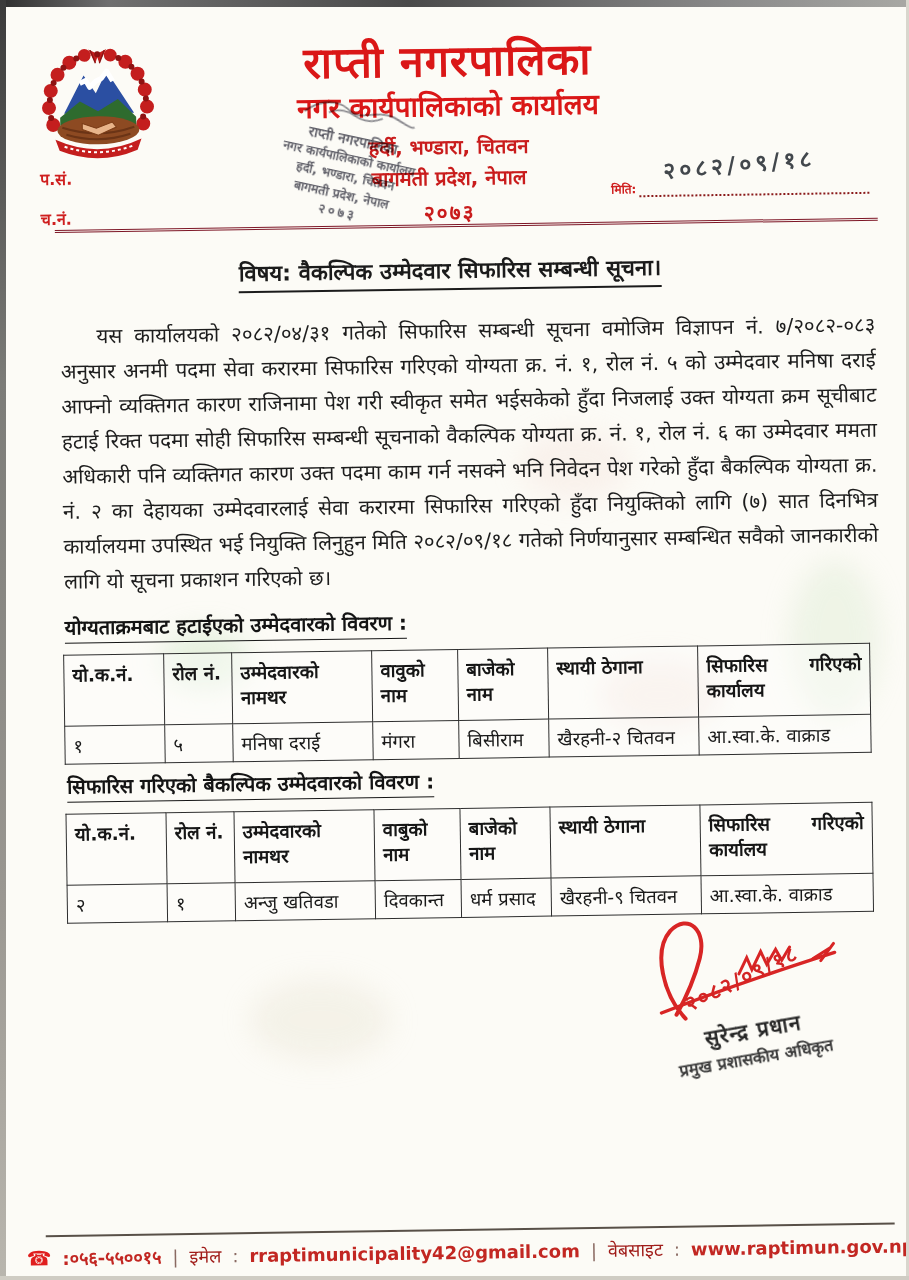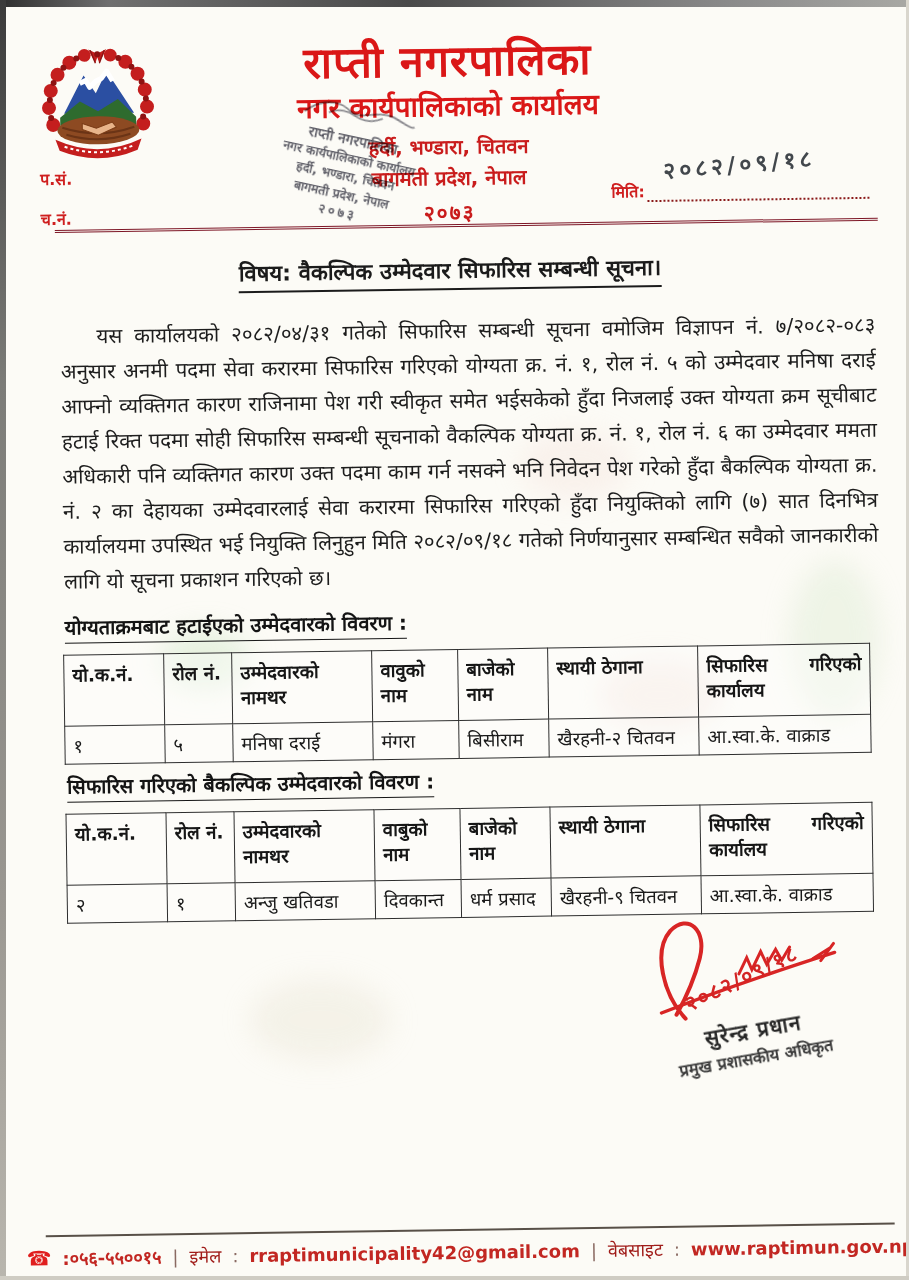--- a/index.html
+++ b/index.html
@@ -35,21 +35,21 @@
   .stamp .s2 { font-size:12.5px; }
   .stamp .s3, .stamp .s4 { font-size:12.5px; }
   .stamp .s5 { font-size:13px; letter-spacing:3px; }
   .stamp-scribble { display:block; margin:0 auto 2px auto; opacity:.75; }
   .refs { position:absolute; left:46px; top:162px; z-index:3; }
   .ref-line { font-size:16px; font-weight:700; color:#cf1f1f; margin-bottom:18px; }
   .date-block { position:absolute; right:34px; top:150px; width:258px; z-index:3; }
   .handwritten-date { display:block; margin-left:52px; transform:rotate(-4deg);
     color:#42474c; font-size:23px; font-weight:600; letter-spacing:4px; }
   .miti-row { display:flex; align-items:flex-end; margin-top:1px; }
-  .miti-label { font-size:16px; font-weight:700; color:#cf1f1f; }
+  .miti-label { font-size:12px; font-weight:700; color:#cf1f1f; }
   .miti-dots { flex:1; border-bottom:2px dotted #8a1a1a; height:15px; margin-left:3px; }
   .red-rule { position:absolute; left:60px; right:26px; top:224px; height:3px;
     border-top:1.4px solid #7d1626; border-bottom:1.8px solid #7d1626; }
 
   
   .subject-wrap { text-align:center; margin-top:16px; }
   .subject { display:inline-block; font-size:22px; font-weight:700; color:#1b1b1b;
     border-bottom:2px solid #1b1b1b; padding-bottom:4px; }
   .body-text { margin:24px 30px 0 64px; font-size:20.5px; color:#1d1d1d;
     line-height:35px; text-align:justify; text-indent:36px; }

